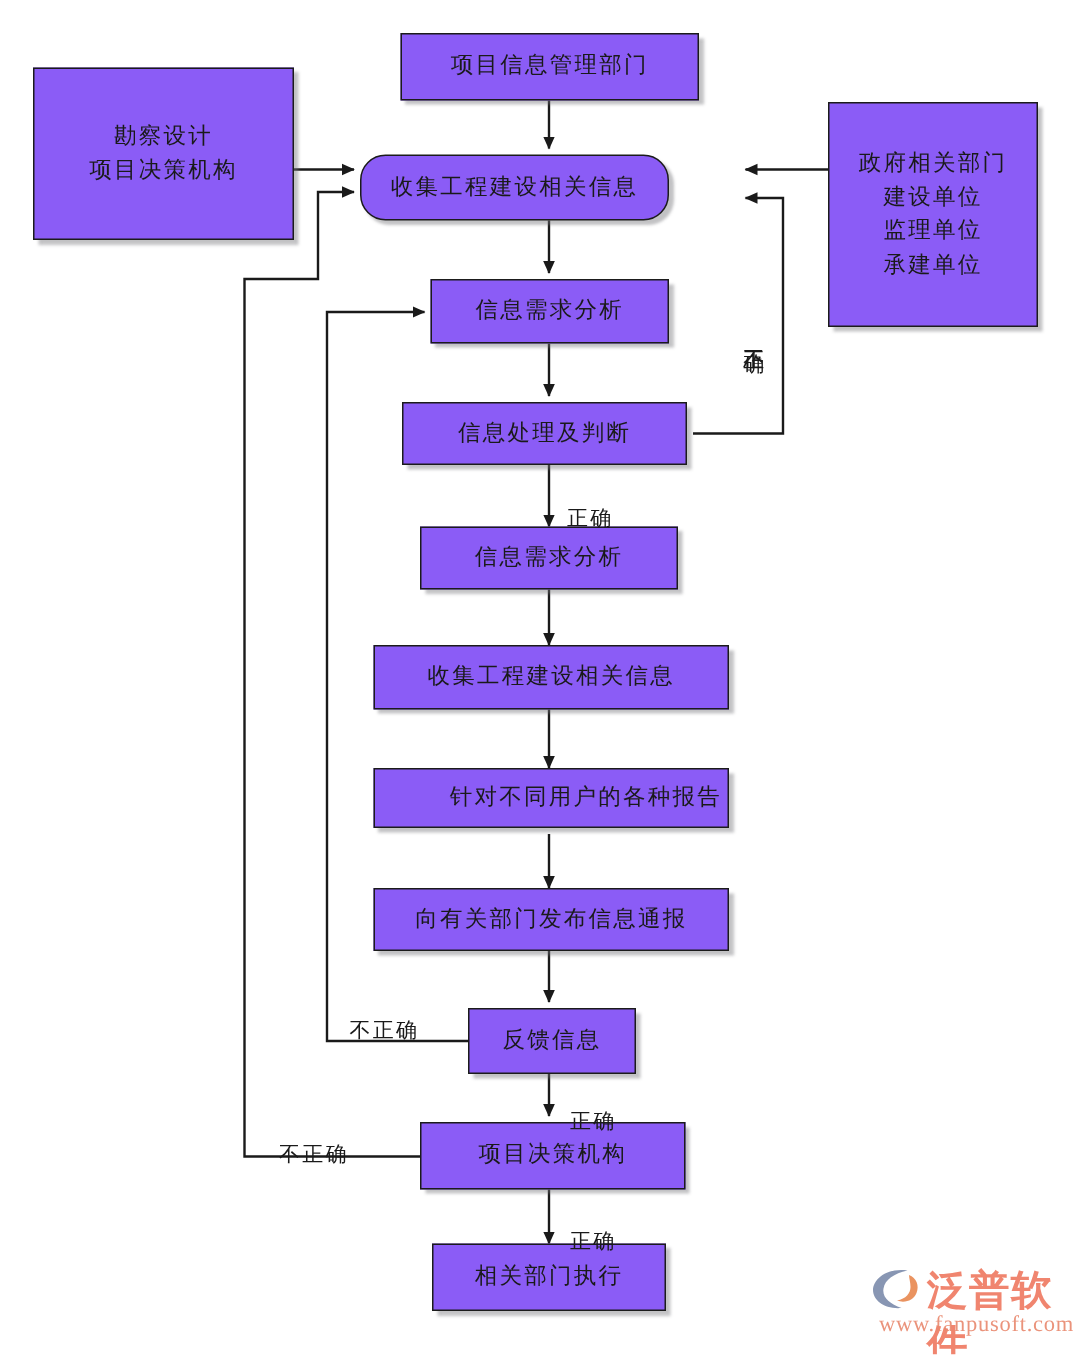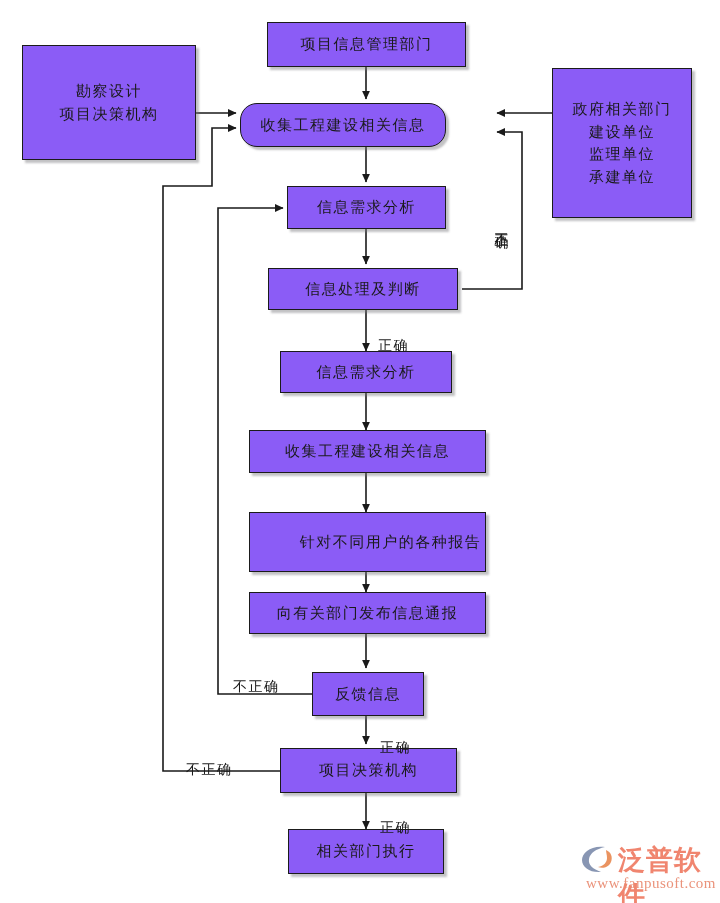--- a/index.html
+++ b/index.html
@@ -163,21 +163,21 @@
   </div>
 
   <div class="node" style="left:280px; top:351px; width:172px; height:42px;">
     <span class="ln">信息需求分析</span>
   </div>
 
   <div class="node" style="left:249px; top:430px; width:237px; height:43px;">
     <span class="ln">收集工程建设相关信息</span>
   </div>
 
-  <div class="node" style="left:249px; top:512px; width:237px; height:60px;padding-left:46px;">
+  <div class="node" style="left:249px; top:512px; width:237px; height:40px;padding-left:46px;">
     <span class="ln">针对不同用户的各种报告</span>
   </div>
 
   <div class="node" style="left:249px; top:592px; width:237px; height:42px;">
     <span class="ln">向有关部门发布信息通报</span>
   </div>
 
   <div class="node" style="left:312px; top:672px; width:112px; height:44px;">
     <span class="ln">反馈信息</span>
   </div>

